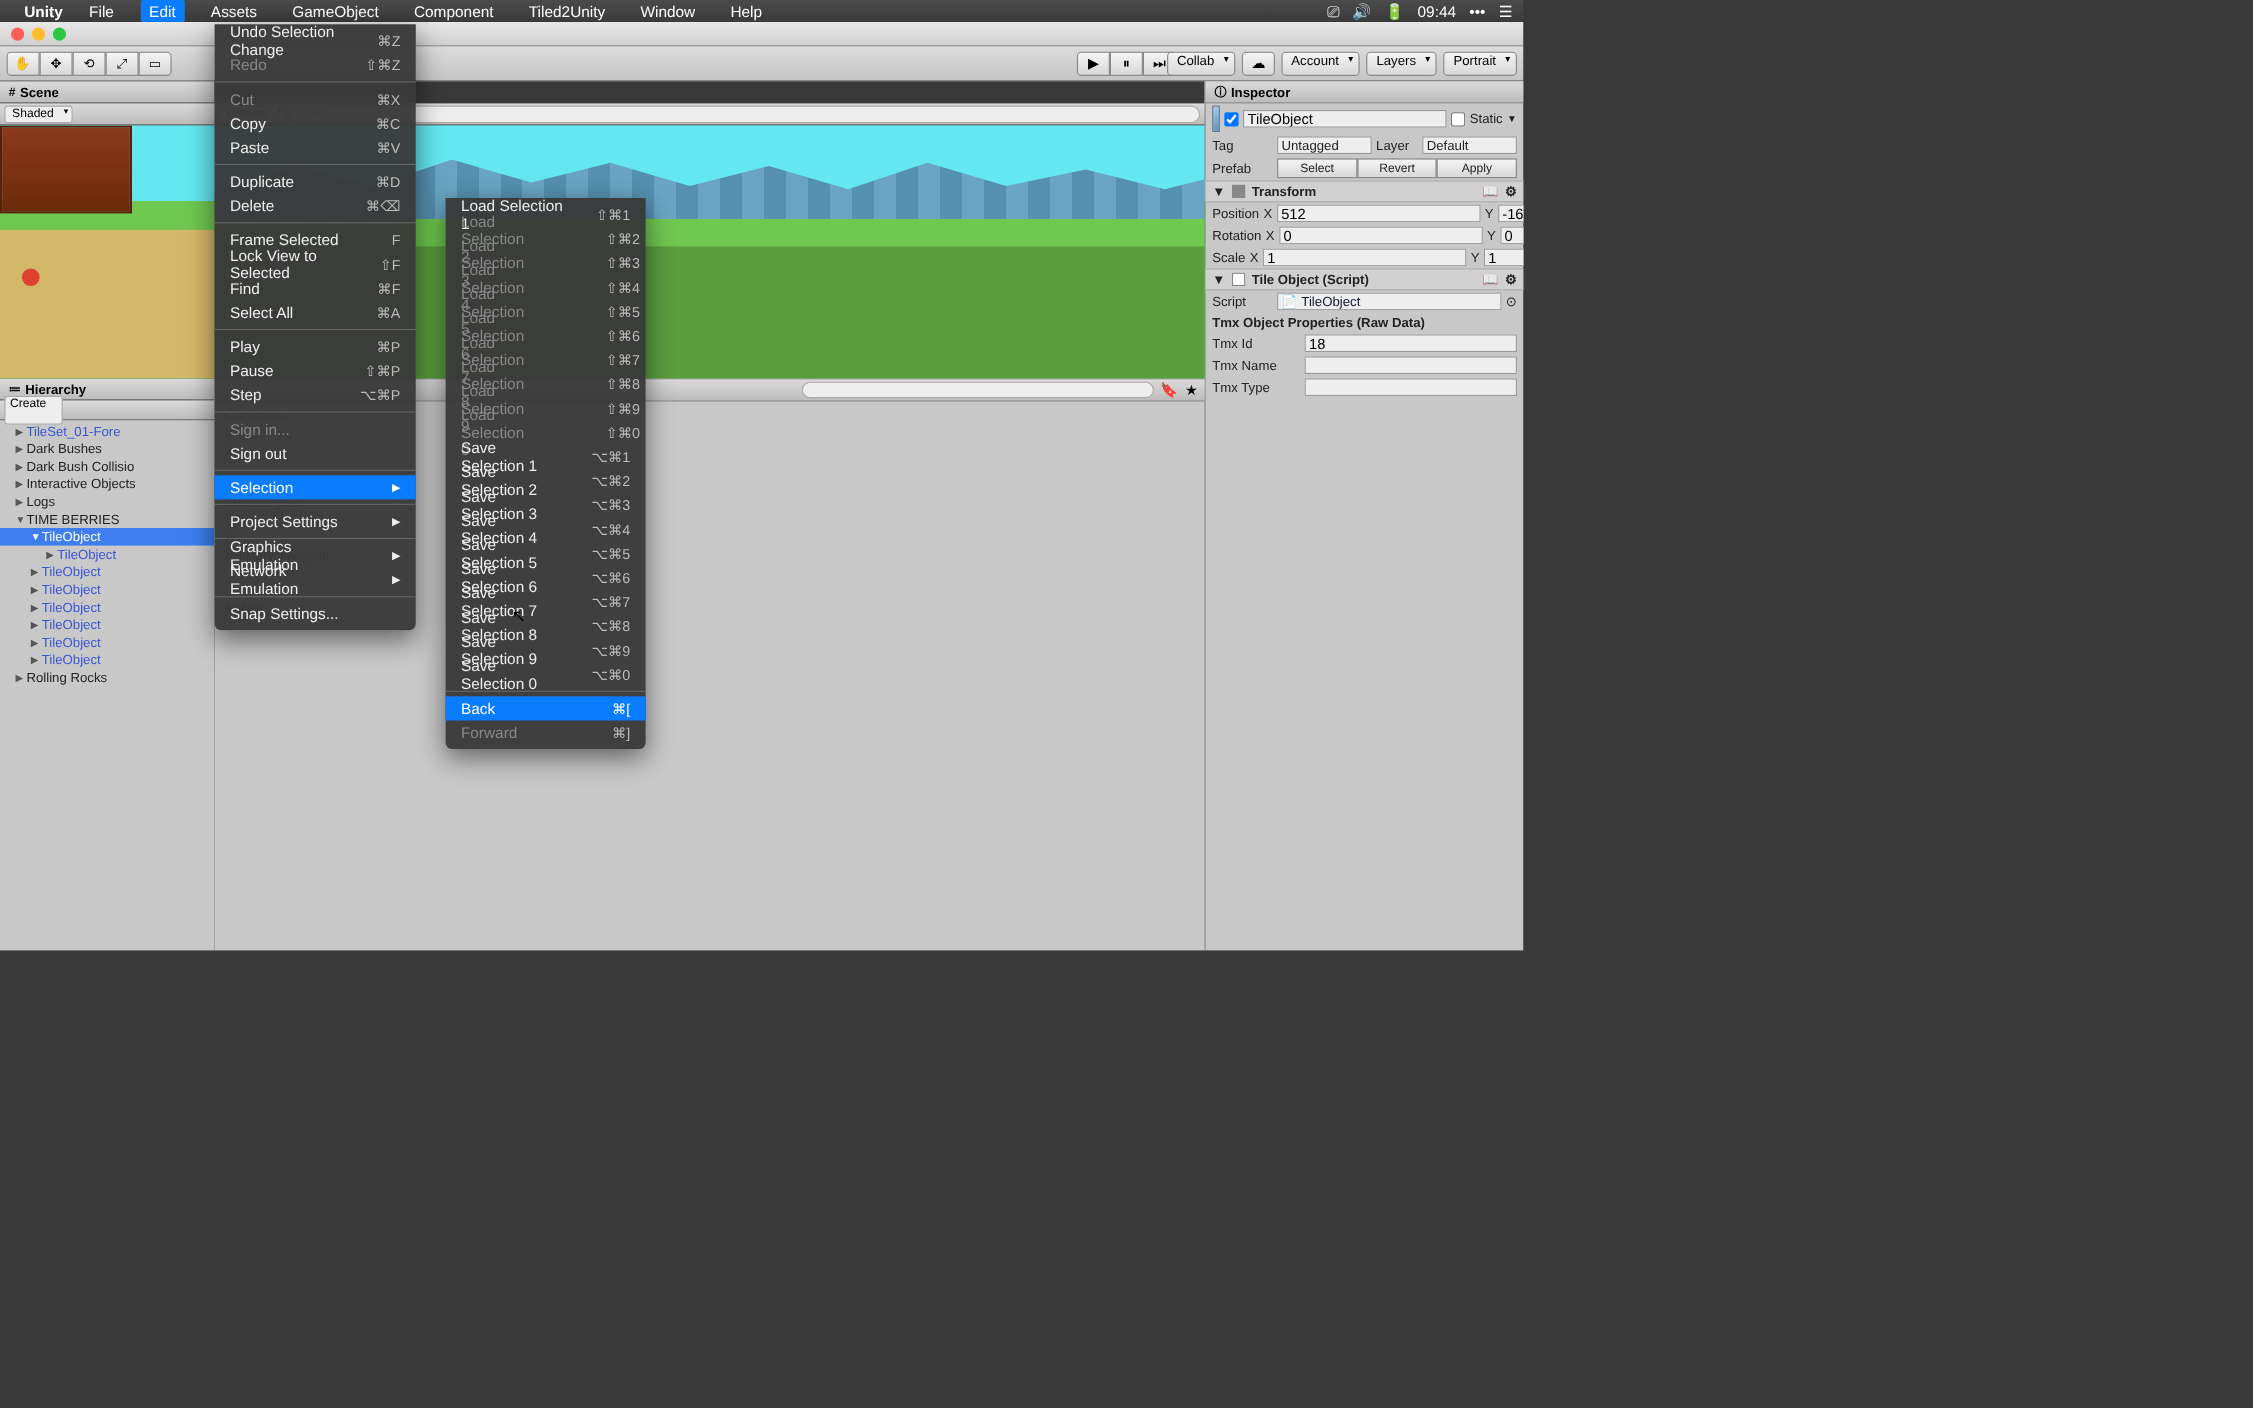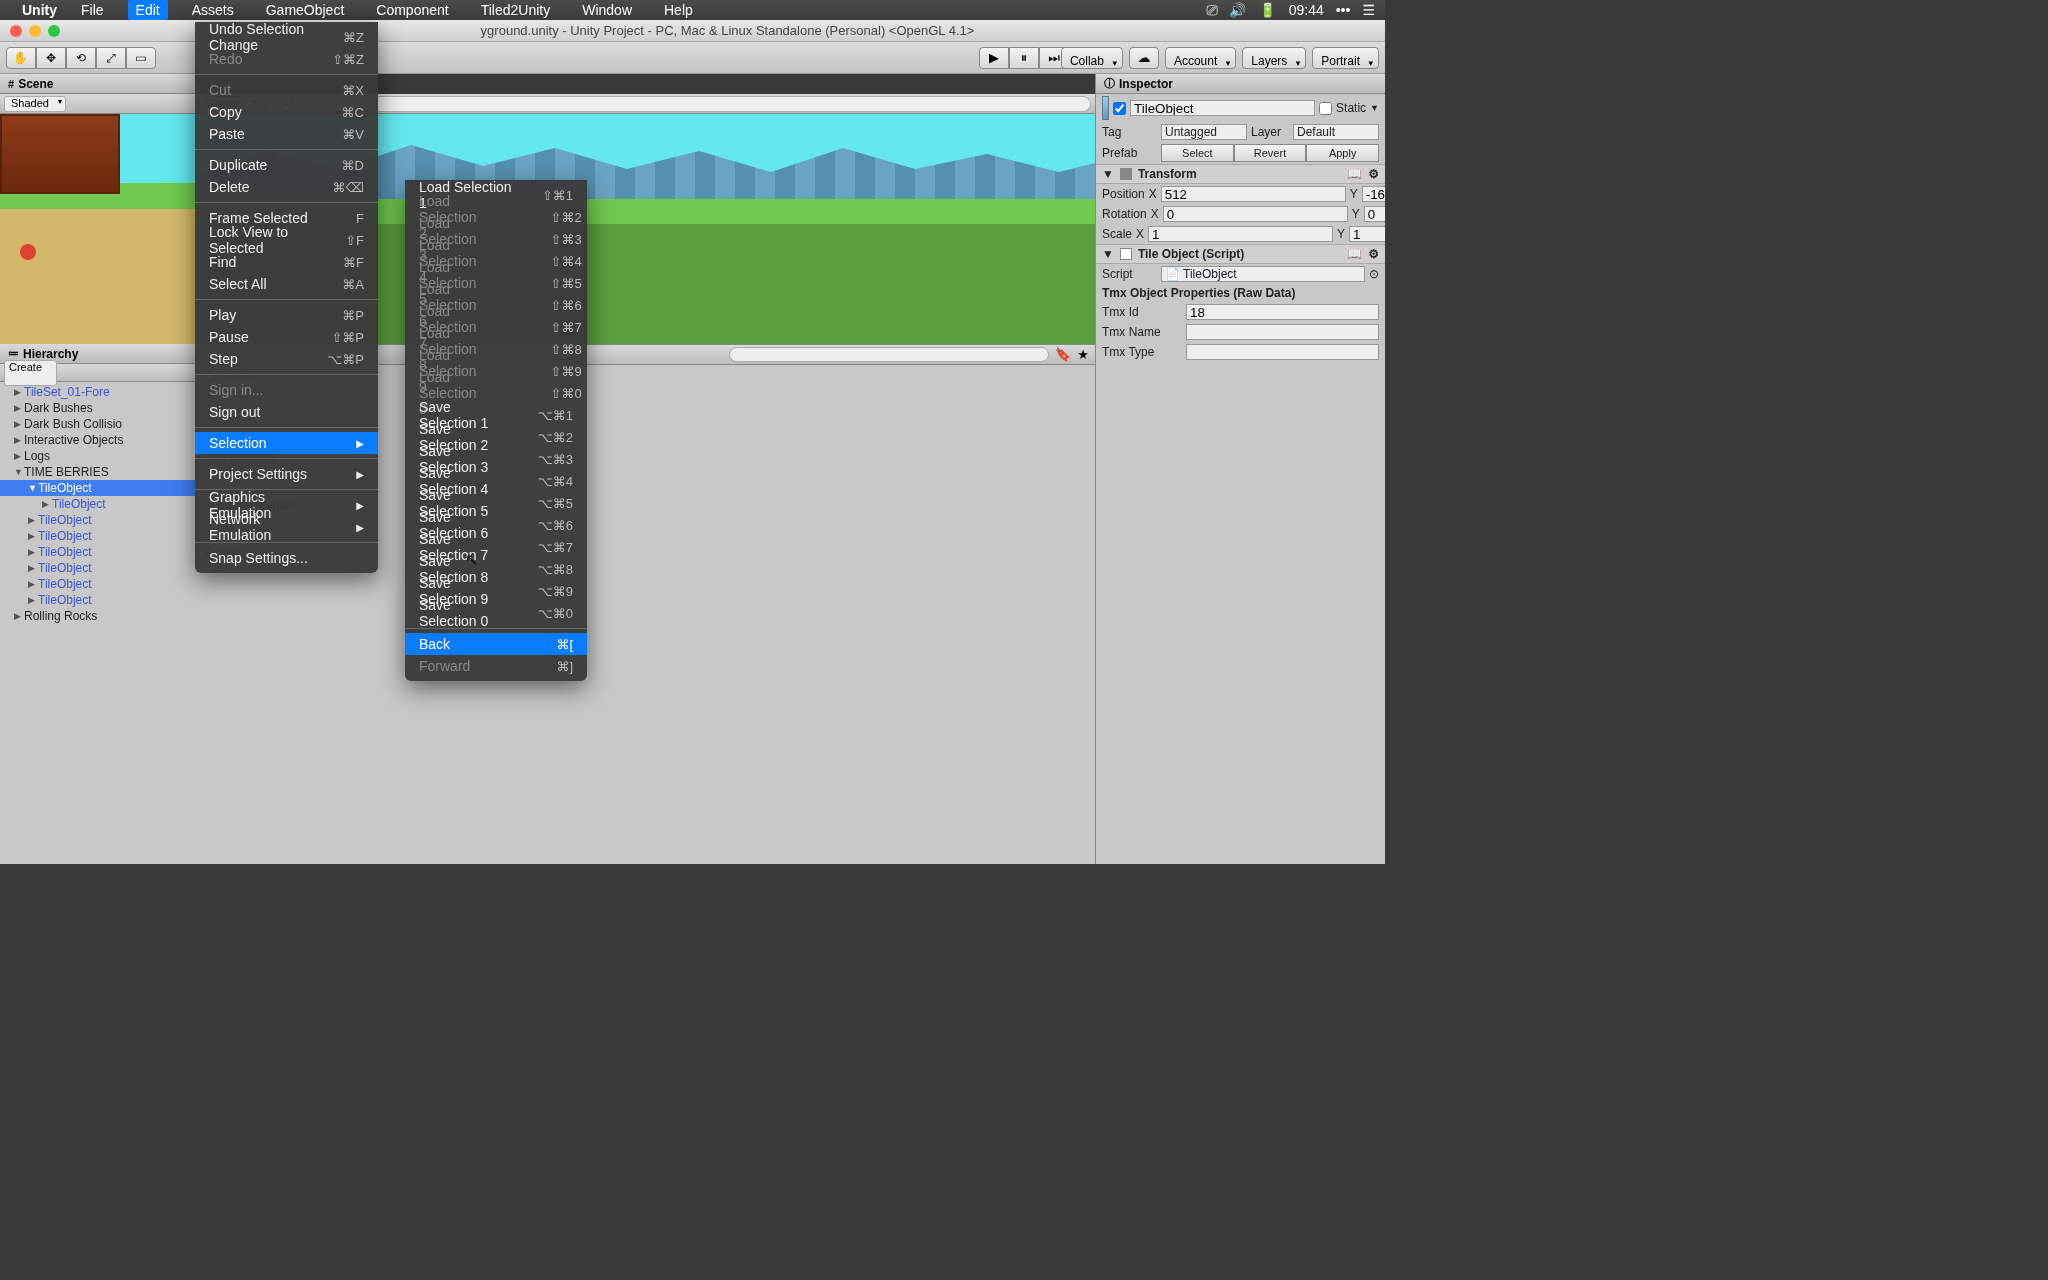--- a/index.html
+++ b/index.html
@@ -23,21 +23,21 @@
 
 
 .toolbar { height: 32px; background: linear-gradient(#dcdcdc,#c4c4c4); border-bottom: 1px solid #999; display: flex; align-items: center; padding: 0 6px; }
 .toolbar .tool-group { display: flex; margin-right: 6px; }
 .toolbar .tool-btn { width: 30px; height: 22px; background: linear-gradient(#f4f4f4,#d8d8d8); border: 1px solid #888; display: flex; align-items: center; justify-content: center; font-size: 12px; }
 .toolbar .tool-btn:first-child { border-radius: 4px 0 0 4px; }
 .toolbar .tool-btn:last-child { border-radius: 0 4px 4px 0; }
 .toolbar .center-controls { position: absolute; left: 50%; transform: translateX(-50%); display: flex; }
 .toolbar .play-btn { width: 30px; height: 22px; background: linear-gradient(#f4f4f4,#d8d8d8); border: 1px solid #888; display: flex; align-items: center; justify-content: center; font-size: 13px; }
 .toolbar .right-controls { margin-left: auto; display: flex; gap: 6px; }
-.toolbar .dropdown { height: 22px; background: linear-gradient(#f4f4f4,#d8d8d8); border: 1px solid #888; border-radius: 4px; padding: 0 18px 0 8px; display: flex; align-items: flex-end; font-size: 12px; position: relative; }
+.toolbar .dropdown { height: 22px; background: linear-gradient(#f4f4f4,#d8d8d8); border: 1px solid #888; border-radius: 4px; padding: 0 18px 0 8px; display: flex; align-items: flex-start; font-size: 12px; position: relative; }
 .toolbar .dropdown::after { content: "▾"; position: absolute; right: 5px; font-size: 9px; }
 .toolbar .cloud-btn { width: 30px; height: 22px; background: linear-gradient(#f4f4f4,#d8d8d8); border: 1px solid #888; border-radius: 4px; display: flex; align-items: center; justify-content: center; }
 
 
 .workspace { display: flex; height: calc(100% - 76px); }
 .left-col { width: 195px; display: flex; flex-direction: column; }
 .center-col { flex: 1; display: flex; flex-direction: column; position: relative; }
 .right-col { width: 290px; background: #c8c8c8; border-left: 1px solid #888; }
 
 .panel-tab { height: 20px; background: linear-gradient(#dadada,#bcbcbc); border-bottom: 1px solid #888; display: flex; align-items: center; padding: 0 8px; font-size: 12px; font-weight: 600; }
@@ -114,21 +114,20 @@
     <span>☰</span>
   </span>
 </div>
 
 <div class="titlebar">
   <div class="traffic">
     <span class="tl-close"></span>
     <span class="tl-min"></span>
     <span class="tl-max"></span>
   </div>
-  <div class="title">yground.unity - Unity Project - PC, Mac &amp; Linux Standalone (Personal) &lt;OpenGL 4.1&gt;</div>
 </div>
 
 <div class="toolbar">
   <div class="tool-group">
     <div class="tool-btn">✋</div>
     <div class="tool-btn">✥</div>
     <div class="tool-btn">⟲</div>
     <div class="tool-btn">⤢</div>
     <div class="tool-btn">▭</div>
   </div>

